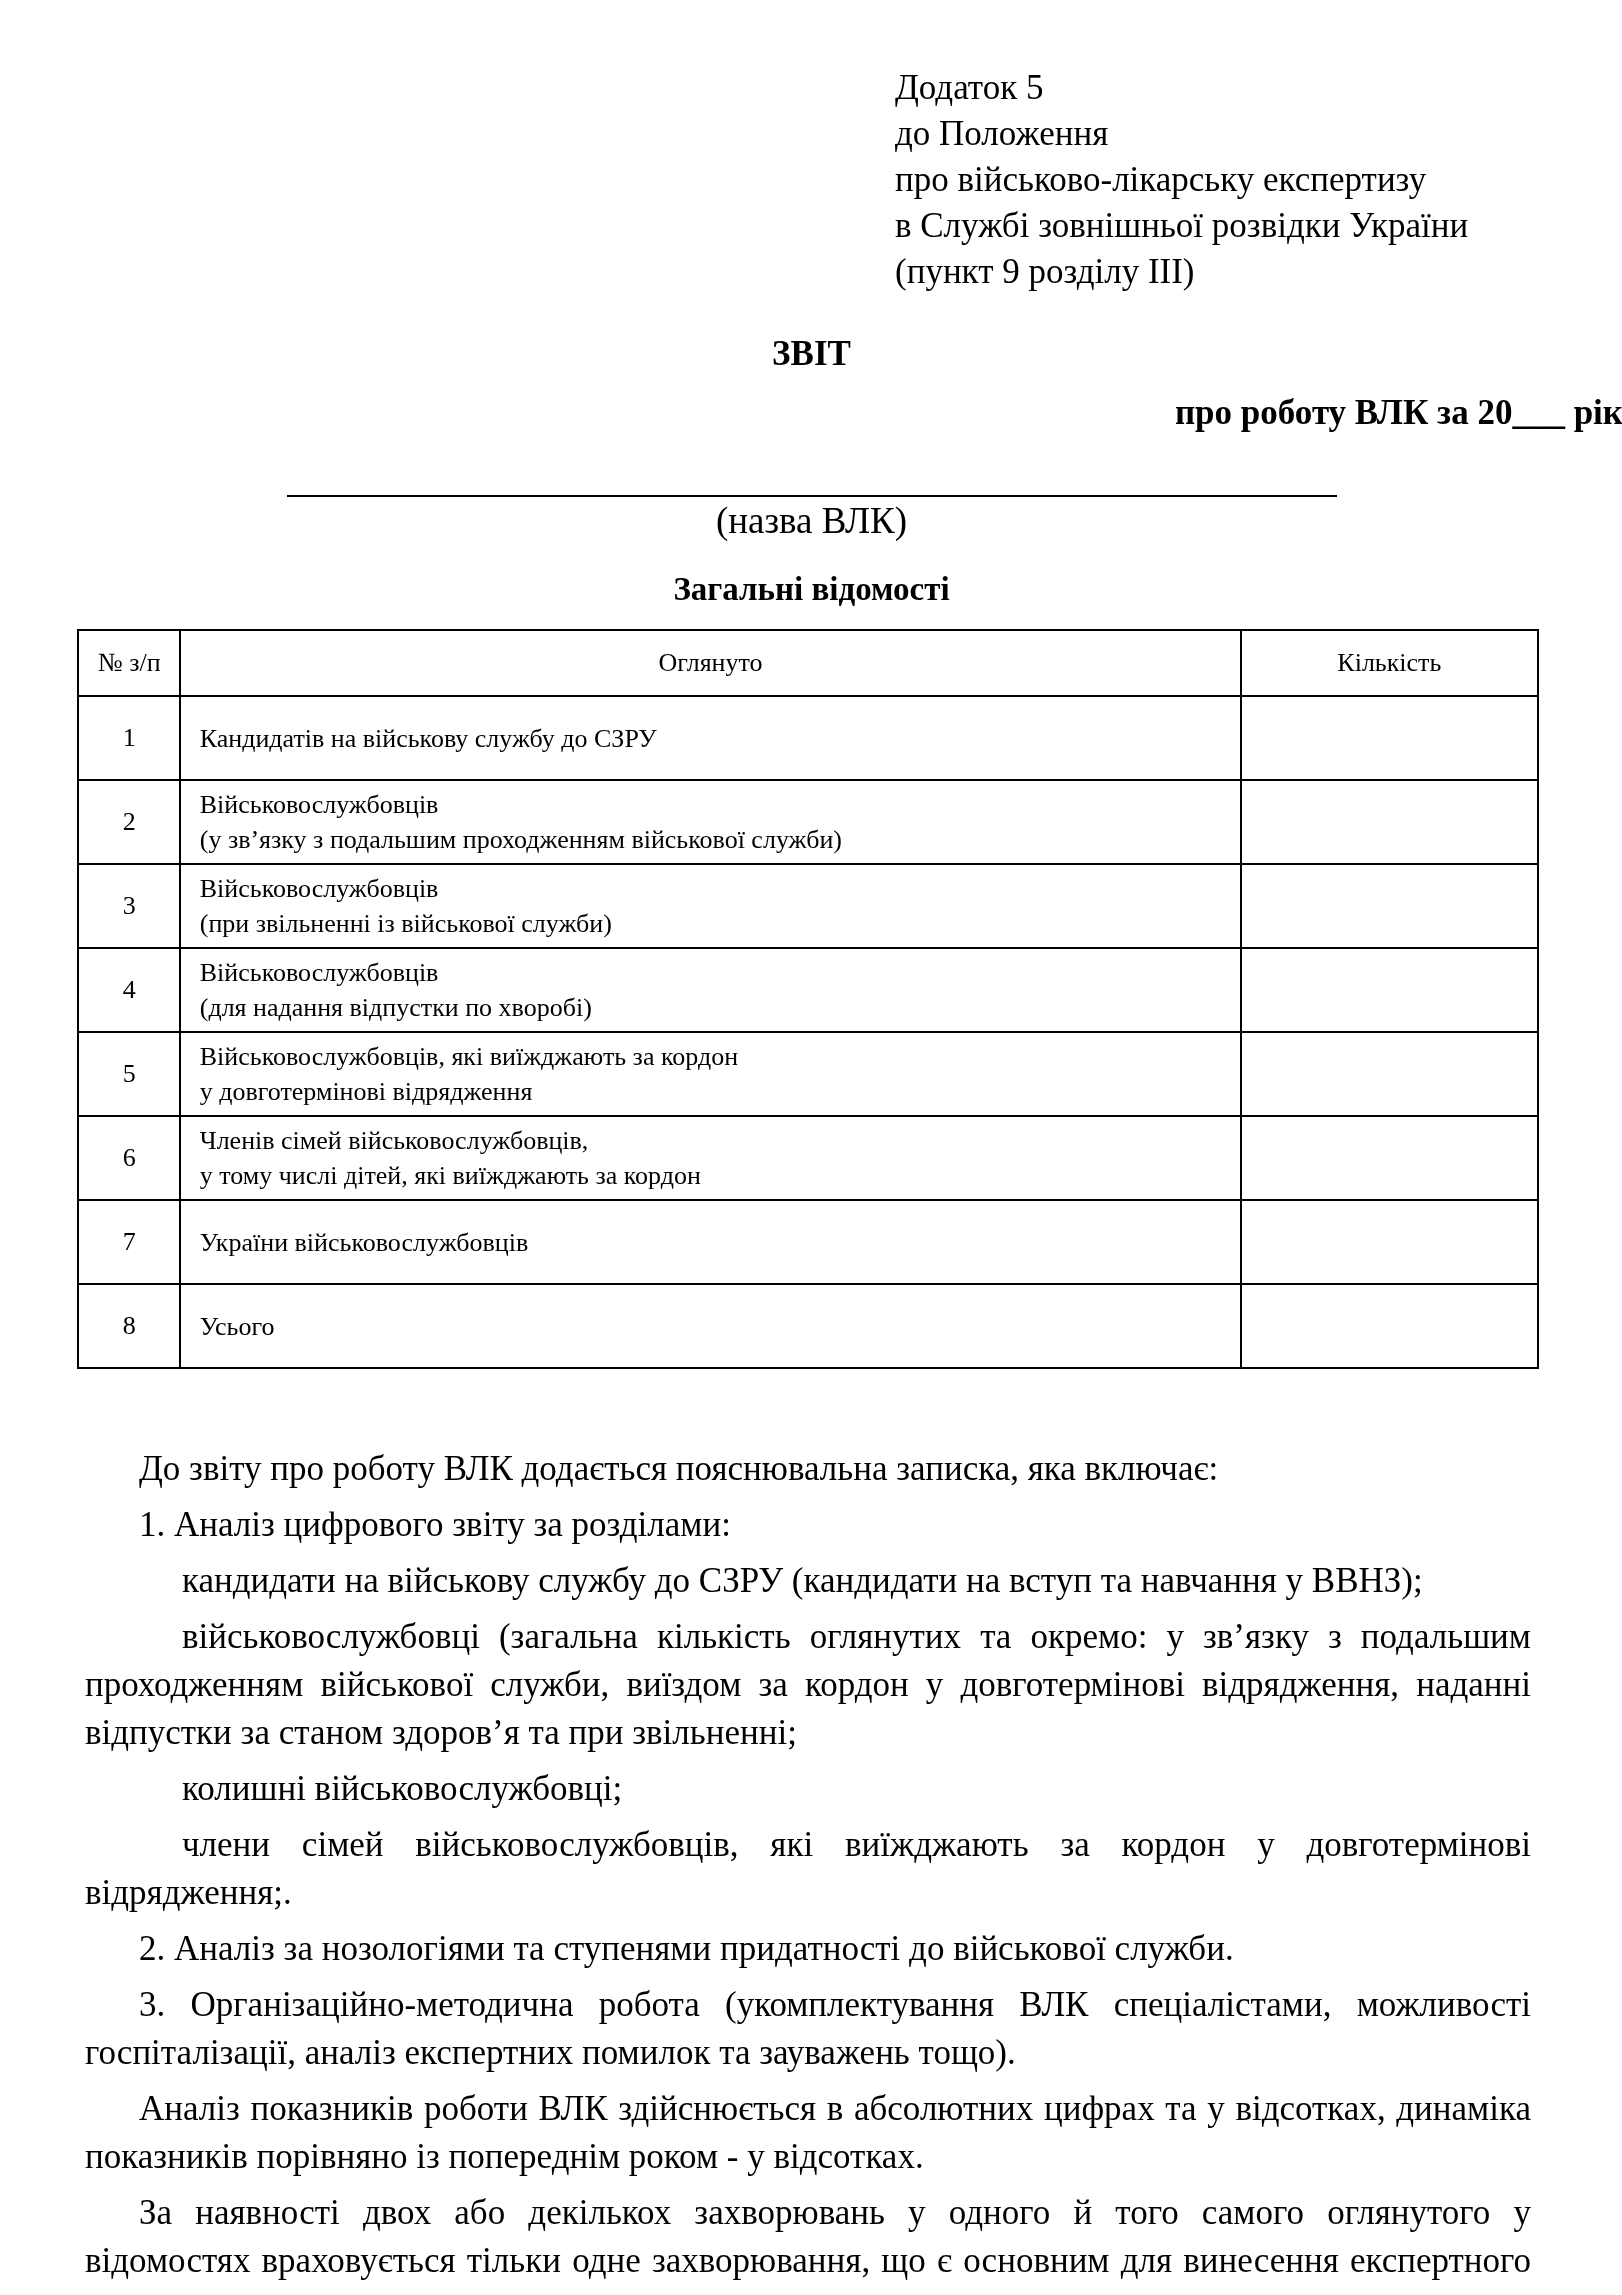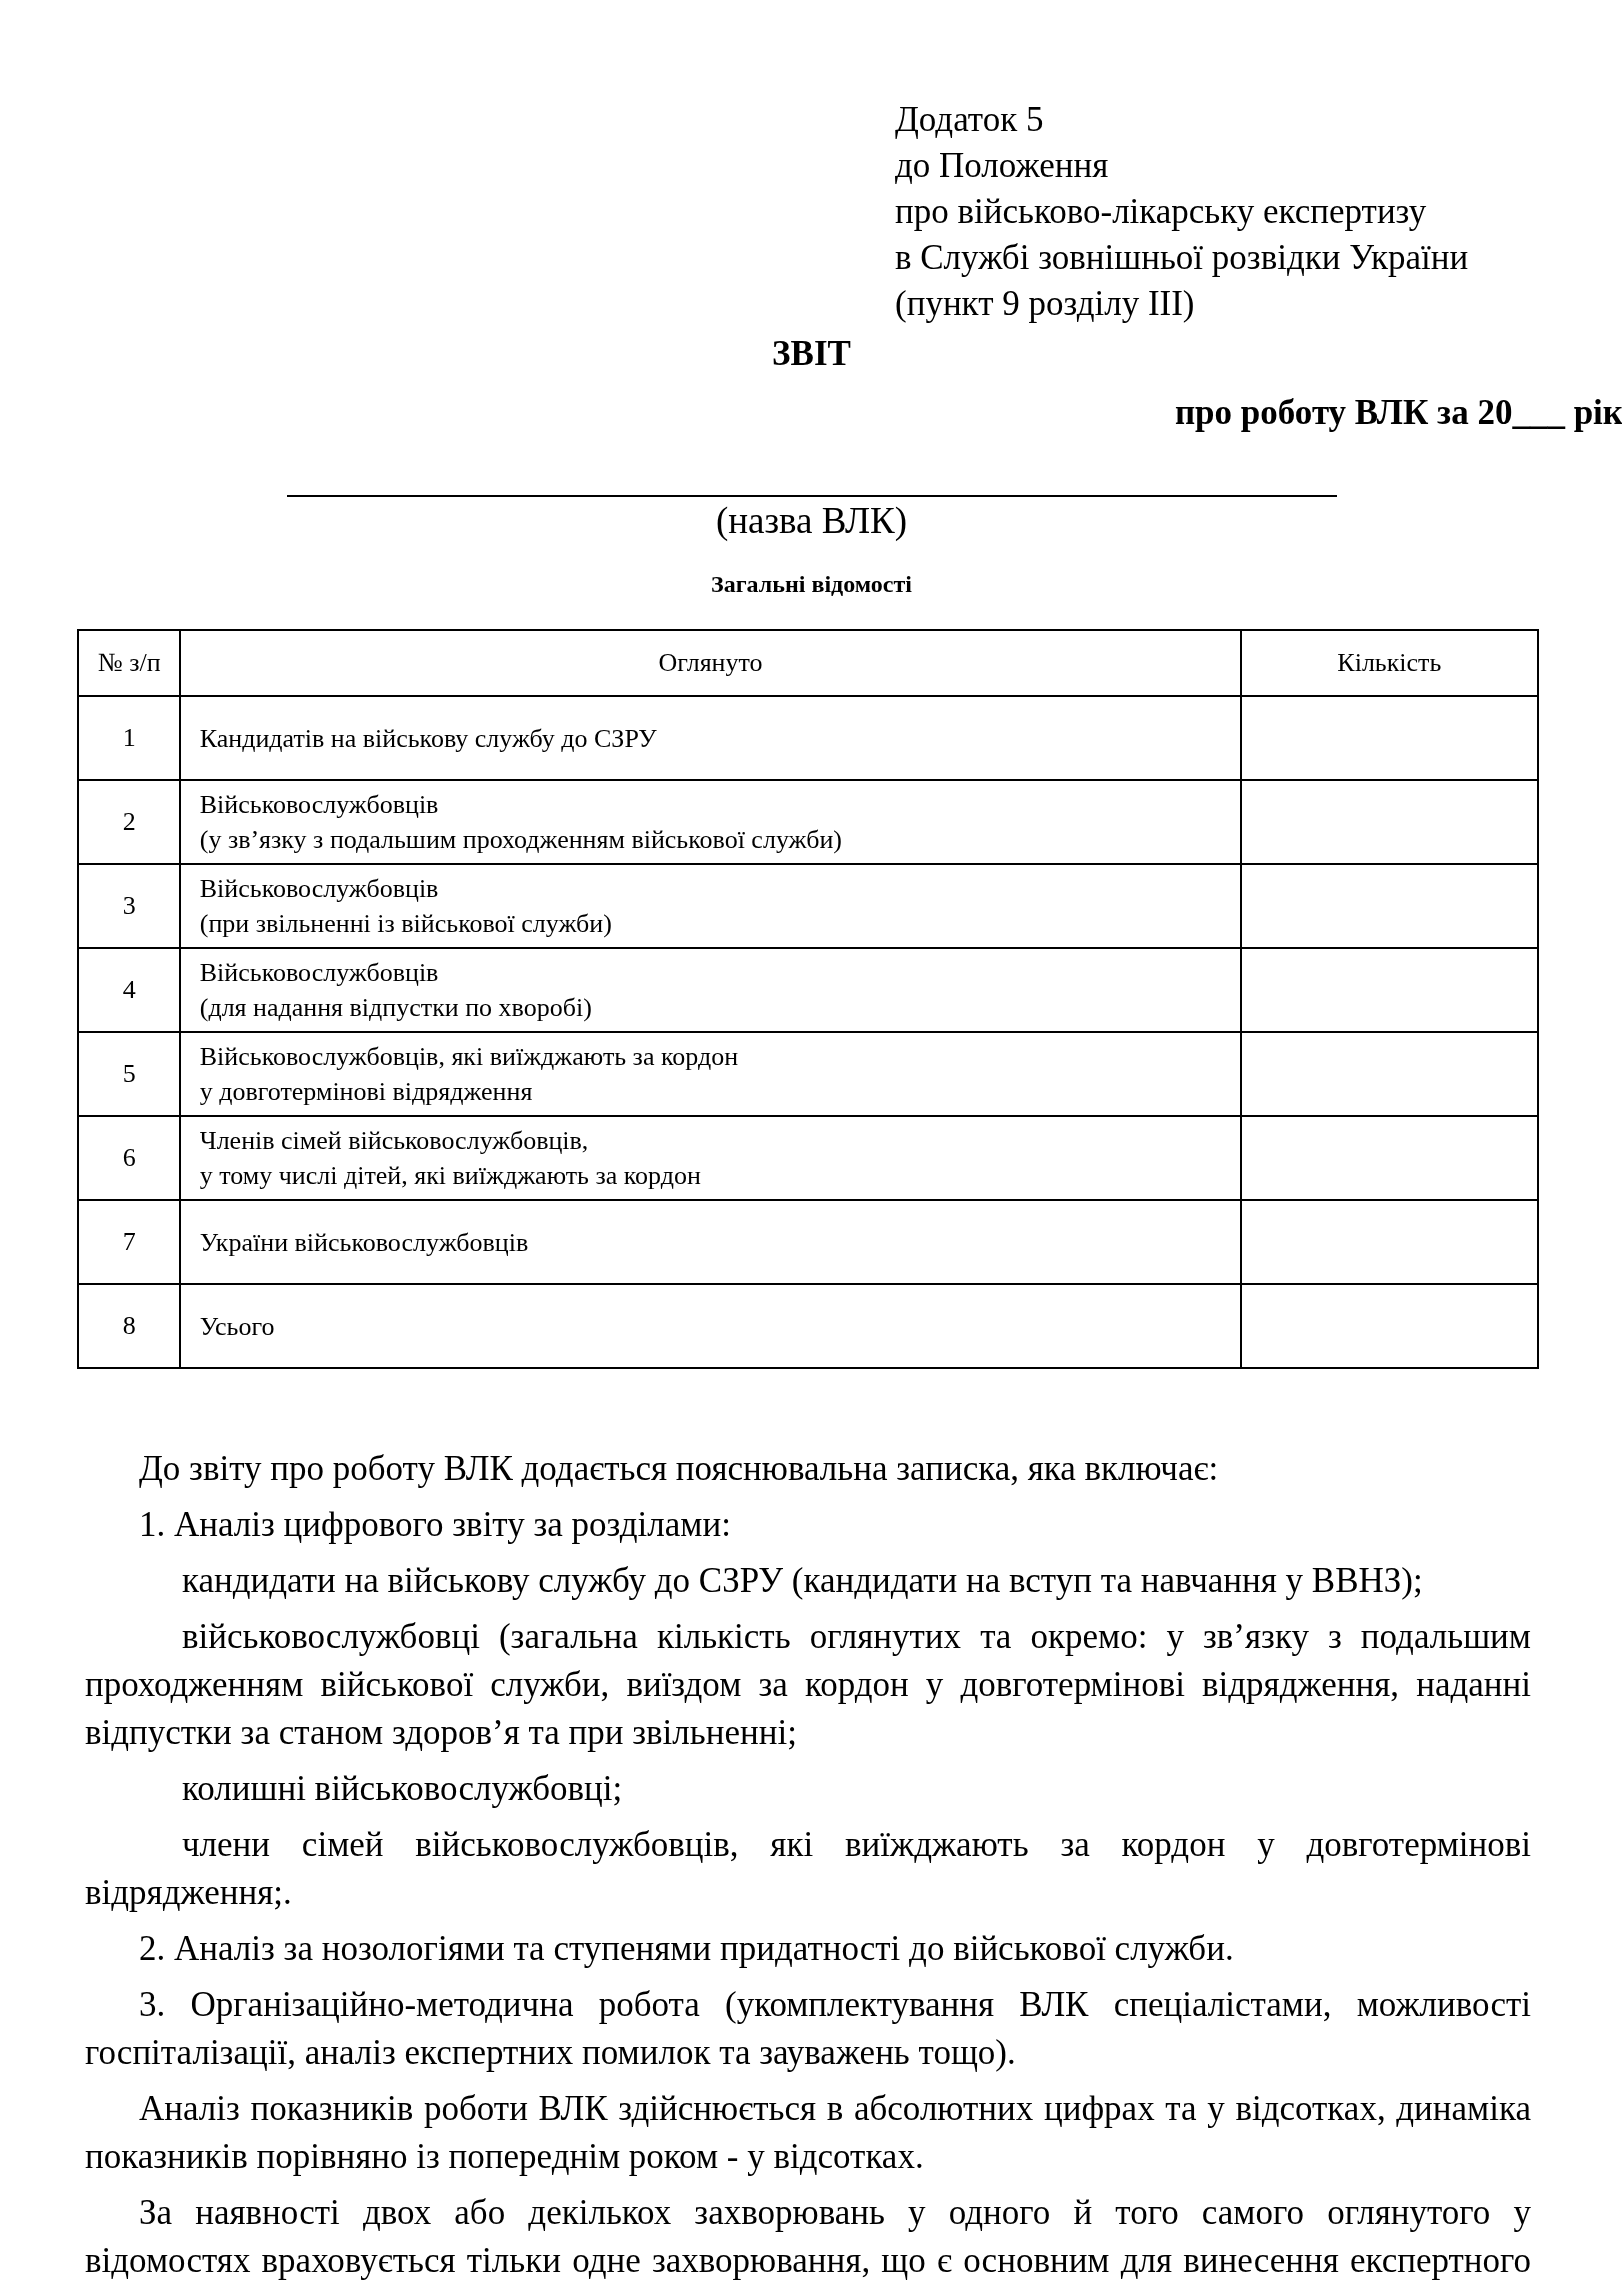--- a/index.html
+++ b/index.html
@@ -2,31 +2,31 @@
 <html style="font-size:10.5px"><head>
   <meta charset="utf-8">
   <style>
     html, body { margin: 0; padding: 0; background: #ffffff; }
     body {
       width: 1623px; height: 2295px; position: relative; overflow: hidden;
       font-family: "Liberation Serif", "DejaVu Serif", serif; color: #000;
     }
     .abs { position: absolute; }
     .appendix {
-      left: 895px; top: 65px; font-size: 35px; line-height: 46px; white-space: nowrap; margin-top: 32px;
+      left: 895px; top: 65px; font-size: 35px; line-height: 46px; white-space: nowrap;
     }
     .appendix div { height: 46px; }
     .title-block { left: 0; width: 1623px; text-align: center; font-weight: bold; font-size: 35px; }
     .title-main { top: 334px; }
     .title-sub { top: 393px; text-align: right; }
     .name-line {
       left: 287px; width: 1050px; top: 495px; height: 0; border-top: 2px solid #000;
     }
     .name-caption { left: 0; width: 1623px; top: 499px; text-align: center; font-size: 37px; }
-    .section-title { left: 0; width: 1623px; top: 571px; text-align: center; font-weight: bold; font-size: 24px; }
+    .section-title { left: 0; width: 1623px; top: 571px; text-align: center; font-weight: bold; font-size: 33px; }
 
     table.report {
       position: absolute; left: 77px; top: 629px; width: 1462px;
       border-collapse: collapse; font-size: 26px;
     }
     table.report td, table.report th {
       border: 2.6px solid #000; padding: 0; font-weight: normal; vertical-align: middle;
     }
     table.report th { height: 64px; text-align: center; margin-top: 34px; }
     table.report td { height: 82px; }

